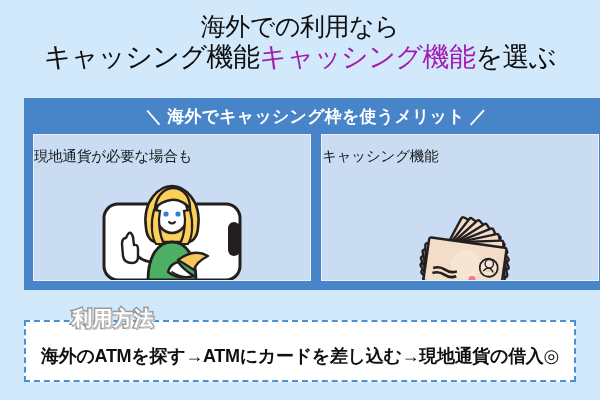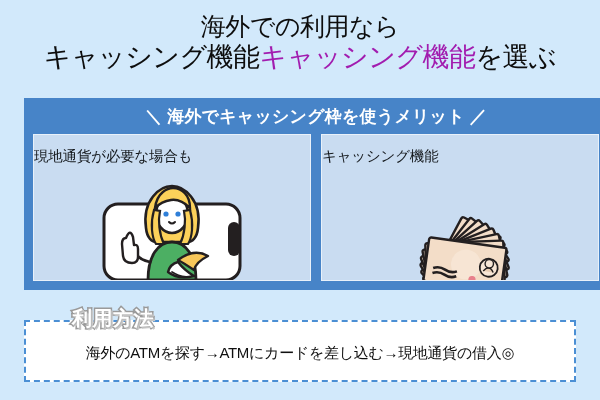--- a/index.html
+++ b/index.html
@@ -114,22 +114,22 @@
       1px 1px 0 #b8b8b8,
       2px 2px 0 #c9c9c9;
     margin-left: 30px;
   }
   .howto-steps {
     position: absolute;
     left: 0;
     right: 0;
     top: 22px;
     text-align: center;
-    font-size: 15px;
-    font-weight: 400;
+    font-size: 18px;
+    font-weight: 700;
     color: #101010;
     letter-spacing: -0.3px;
     white-space: nowrap;
   }
 
   svg { display: block; }
 </style>
 </head>
 <body>
 

